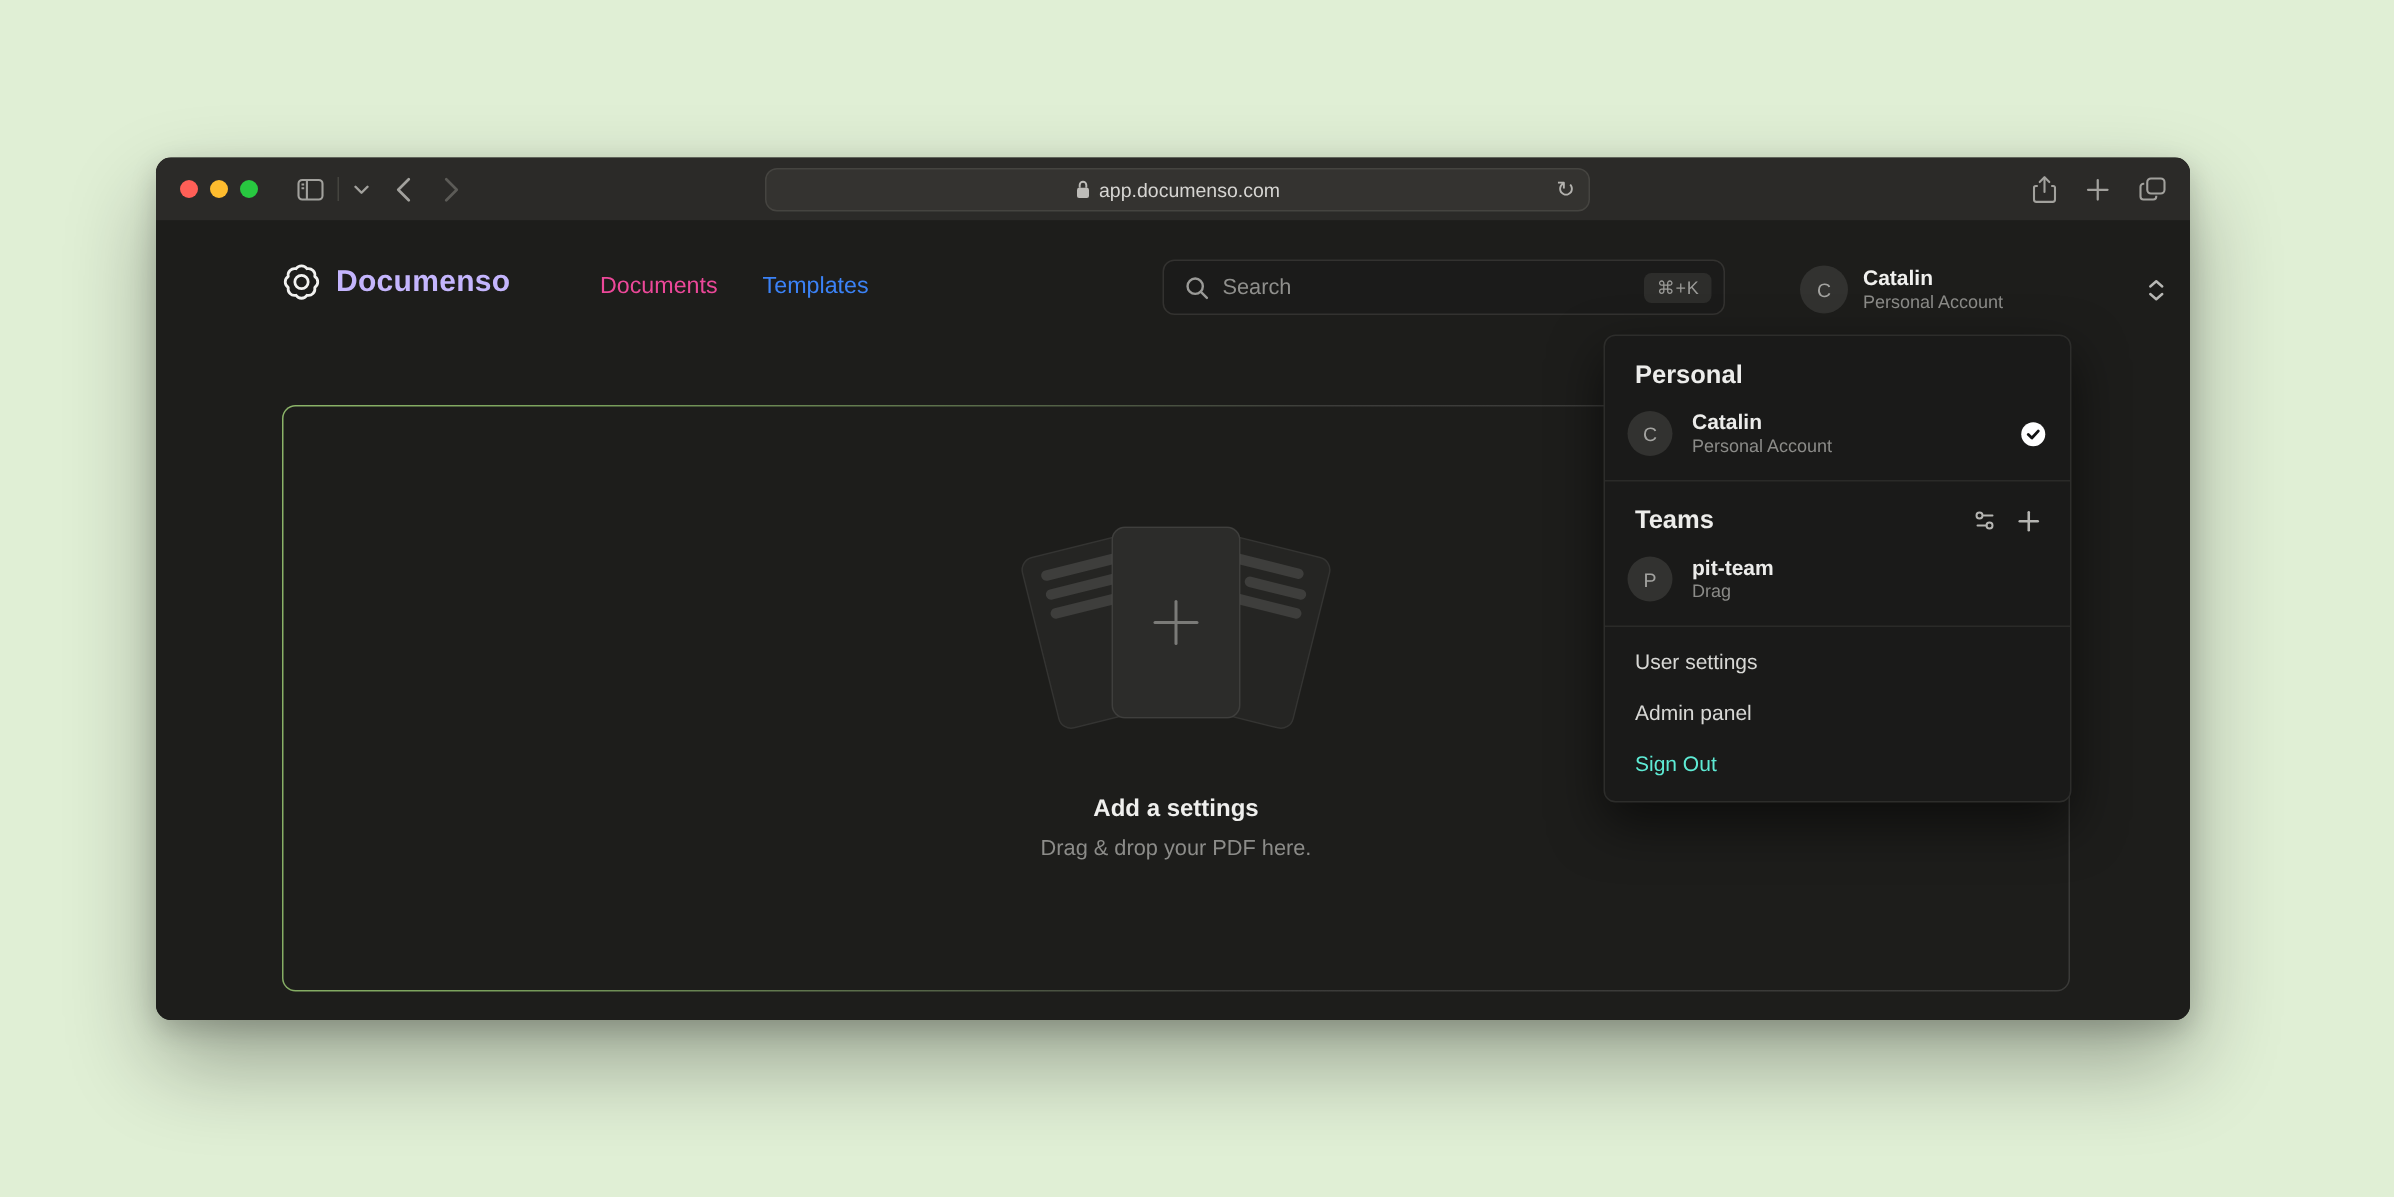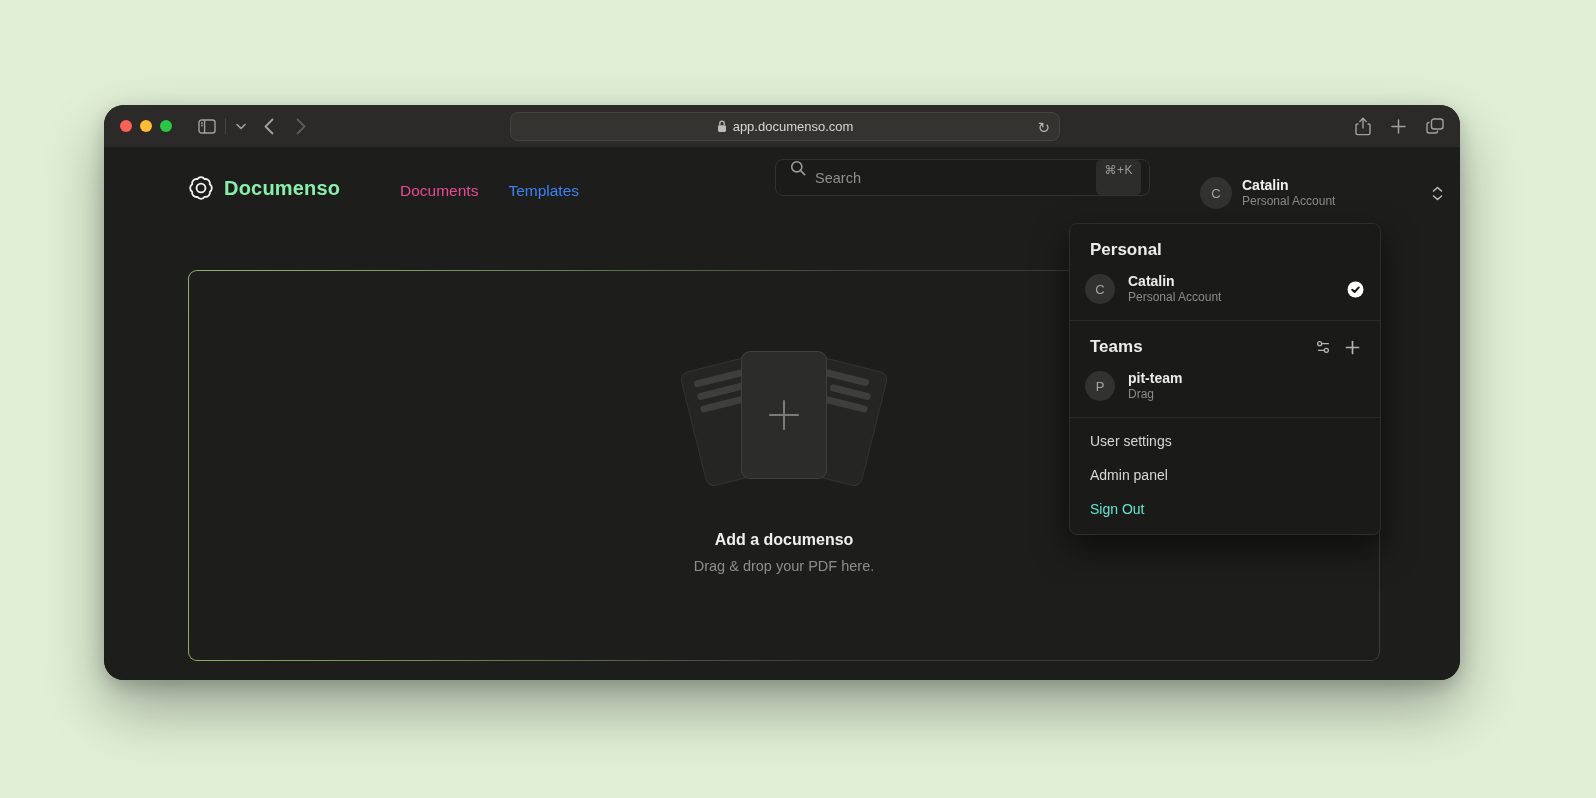--- a/index.html
+++ b/index.html
@@ -4,21 +4,21 @@
 <style>
   * { margin:0; padding:0; box-sizing:border-box; }
   html,body { width:1596px; height:798px; overflow:hidden; }
   body {
     background:#e0efd5;
     font-family:"Liberation Sans","DejaVu Sans",sans-serif;
     -webkit-font-smoothing:antialiased;
   }
   .window {
     position:absolute; left:104px; top:105px; width:1356px; height:575px;
-    border-radius:20px; overflow:hidden;
+    border-radius:10px; overflow:hidden;
     box-shadow:0 28px 60px rgba(0,0,0,.32), 0 6px 18px rgba(0,0,0,.18);
     background:#1d1d1b;
   }
   
   .toolbar {
     position:relative; height:42px; background:#2b2a28;
     display:flex; align-items:center;
   }
   .traffic { display:flex; gap:8px; margin-left:16px; }
   .light { width:12px; height:12px; border-radius:50%; }
@@ -37,30 +37,30 @@
   }
   .urlbar .lock { margin-right:6px; display:flex; color:#bdbcb8; }
   .urlbar .reload {
     position:absolute; right:9px; top:50%; transform:translateY(-50%);
     color:#b3b2ae; font-size:15px; line-height:1; cursor:default;
   }
   .tb-right { position:absolute; right:16px; top:0; height:42px; display:flex; align-items:center; gap:20px; }
   
   .content { position:relative; height:533px; background:#1d1d1b; }
   
-  .brand { position:absolute; left:84px; top:28px; display:flex; align-items:center; gap:10px; color:#86efac; }
+  .brand { position:absolute; left:84px; top:28px; display:flex; align-items:center; gap:10px; color:#c4b5fd; }
   .brand svg { color:#f2f2f0; }
   .brand-name { font-size:20px; font-weight:700; letter-spacing:.2px; }
   .nav { position:absolute; left:296px; top:35px; display:flex; gap:30px; font-size:15.5px; font-weight:500; }
   .nav-item-active { color:#ec4899; cursor:pointer; }
   .nav-item { color:#3b82f6; cursor:pointer; }
   .search {
-    position:absolute; left:671px; top:12px; width:375px; height:37px;
+    position:absolute; left:671px; top:26px; width:375px; height:37px;
     border:1px solid #333230; background:#1b1b1a; border-radius:8px;
-    display:flex; padding:0 8px 0 14px;
+    display:flex; align-items:center; padding:0 8px 0 14px;
   }
   .search .mag { color:#9a9a97; display:flex; margin-right:9px; }
   .search input {
     flex:1; background:transparent; border:none; outline:none;
     color:#e6e6e4; font-size:14.5px; font-family:inherit;
   }
   .search input::placeholder { color:#8f8f8c; }
   .kbd {
     background:#2d2d2b; color:#9a9a97; font-size:12px; border-radius:5px;
     padding:3px 8px; letter-spacing:.5px;
@@ -256,21 +256,21 @@
           </div>
           <div class="card card-center">
             <span class="plus-glyph">
               <svg width="38" height="38" viewBox="0 0 38 38" fill="none" stroke="currentColor" stroke-width="2" stroke-linecap="round">
                 <line x1="19" y1="5" x2="19" y2="33"></line>
                 <line x1="5" y1="19" x2="33" y2="19"></line>
               </svg>
             </span>
           </div>
         </div>
-        <div class="dz-title">Add a documenso</div>
+        <div class="dz-title">Add a settings</div>
         <div class="dz-sub">Drag &amp; drop your PDF here.</div>
       </div>
     </div>
 
     <div class="dropdown">
       <div class="dd-label">
         <span>Personal</span>
       </div>
       <div class="dd-row">
         <div class="avatar small">C</div>

